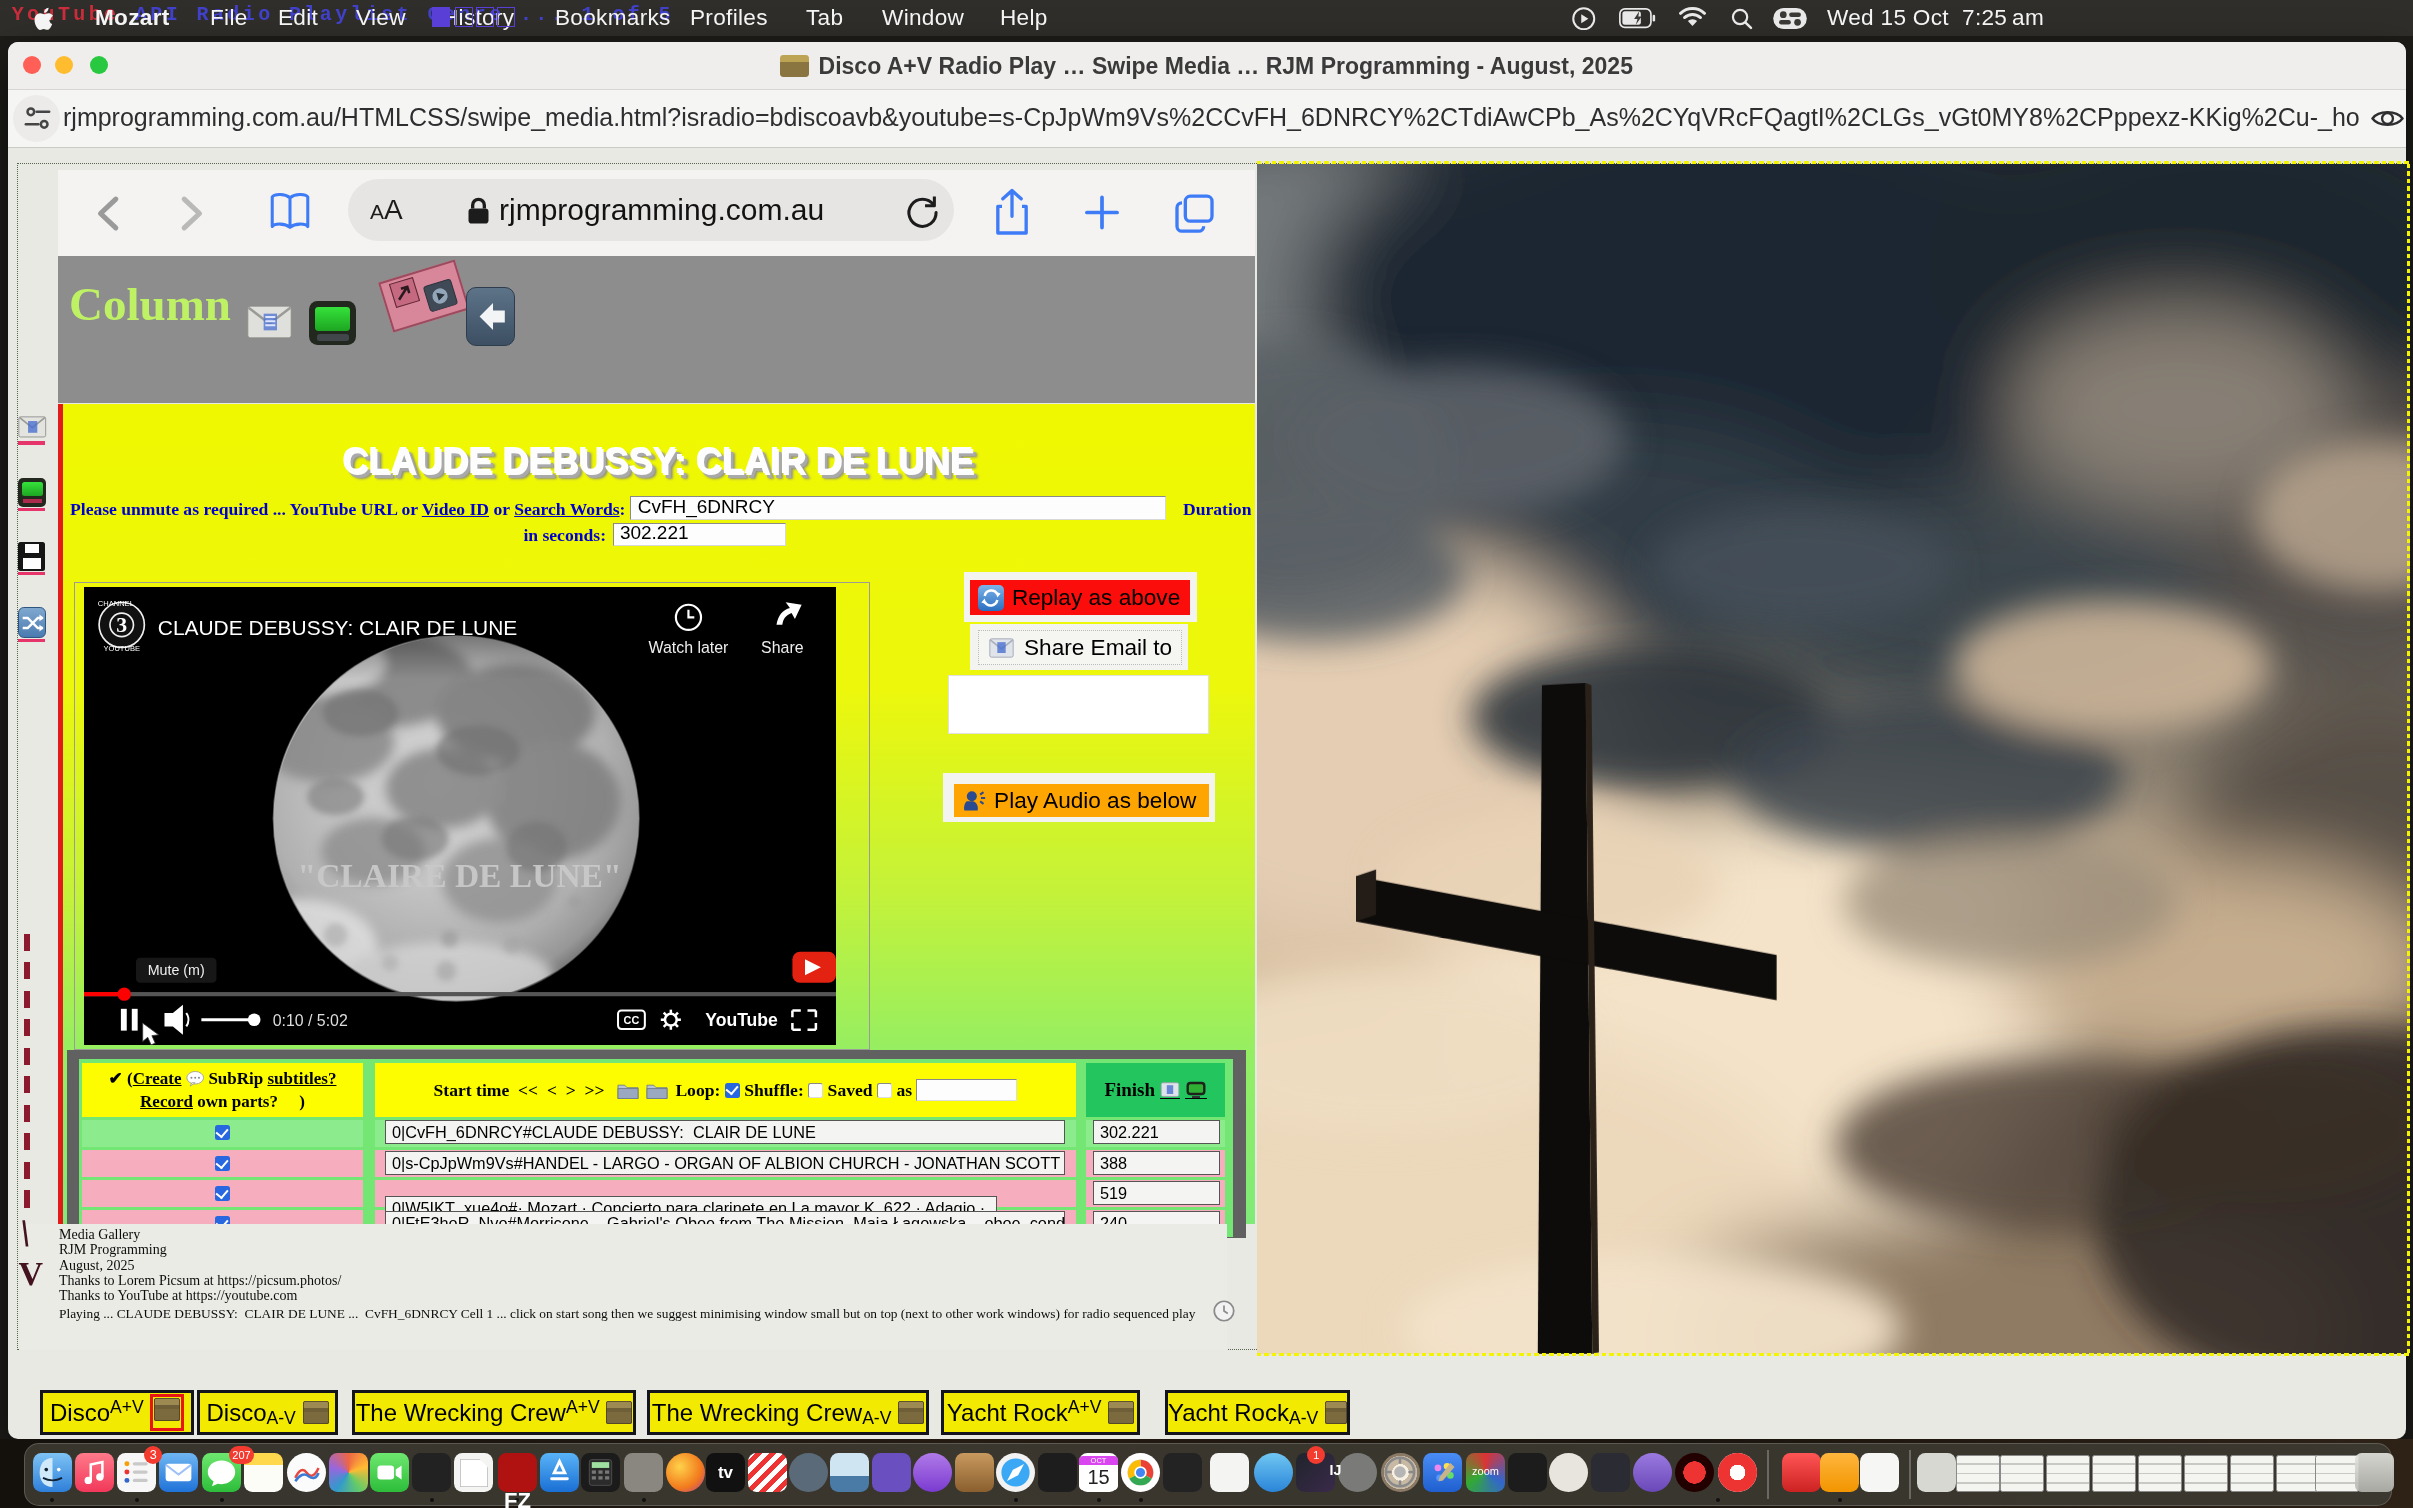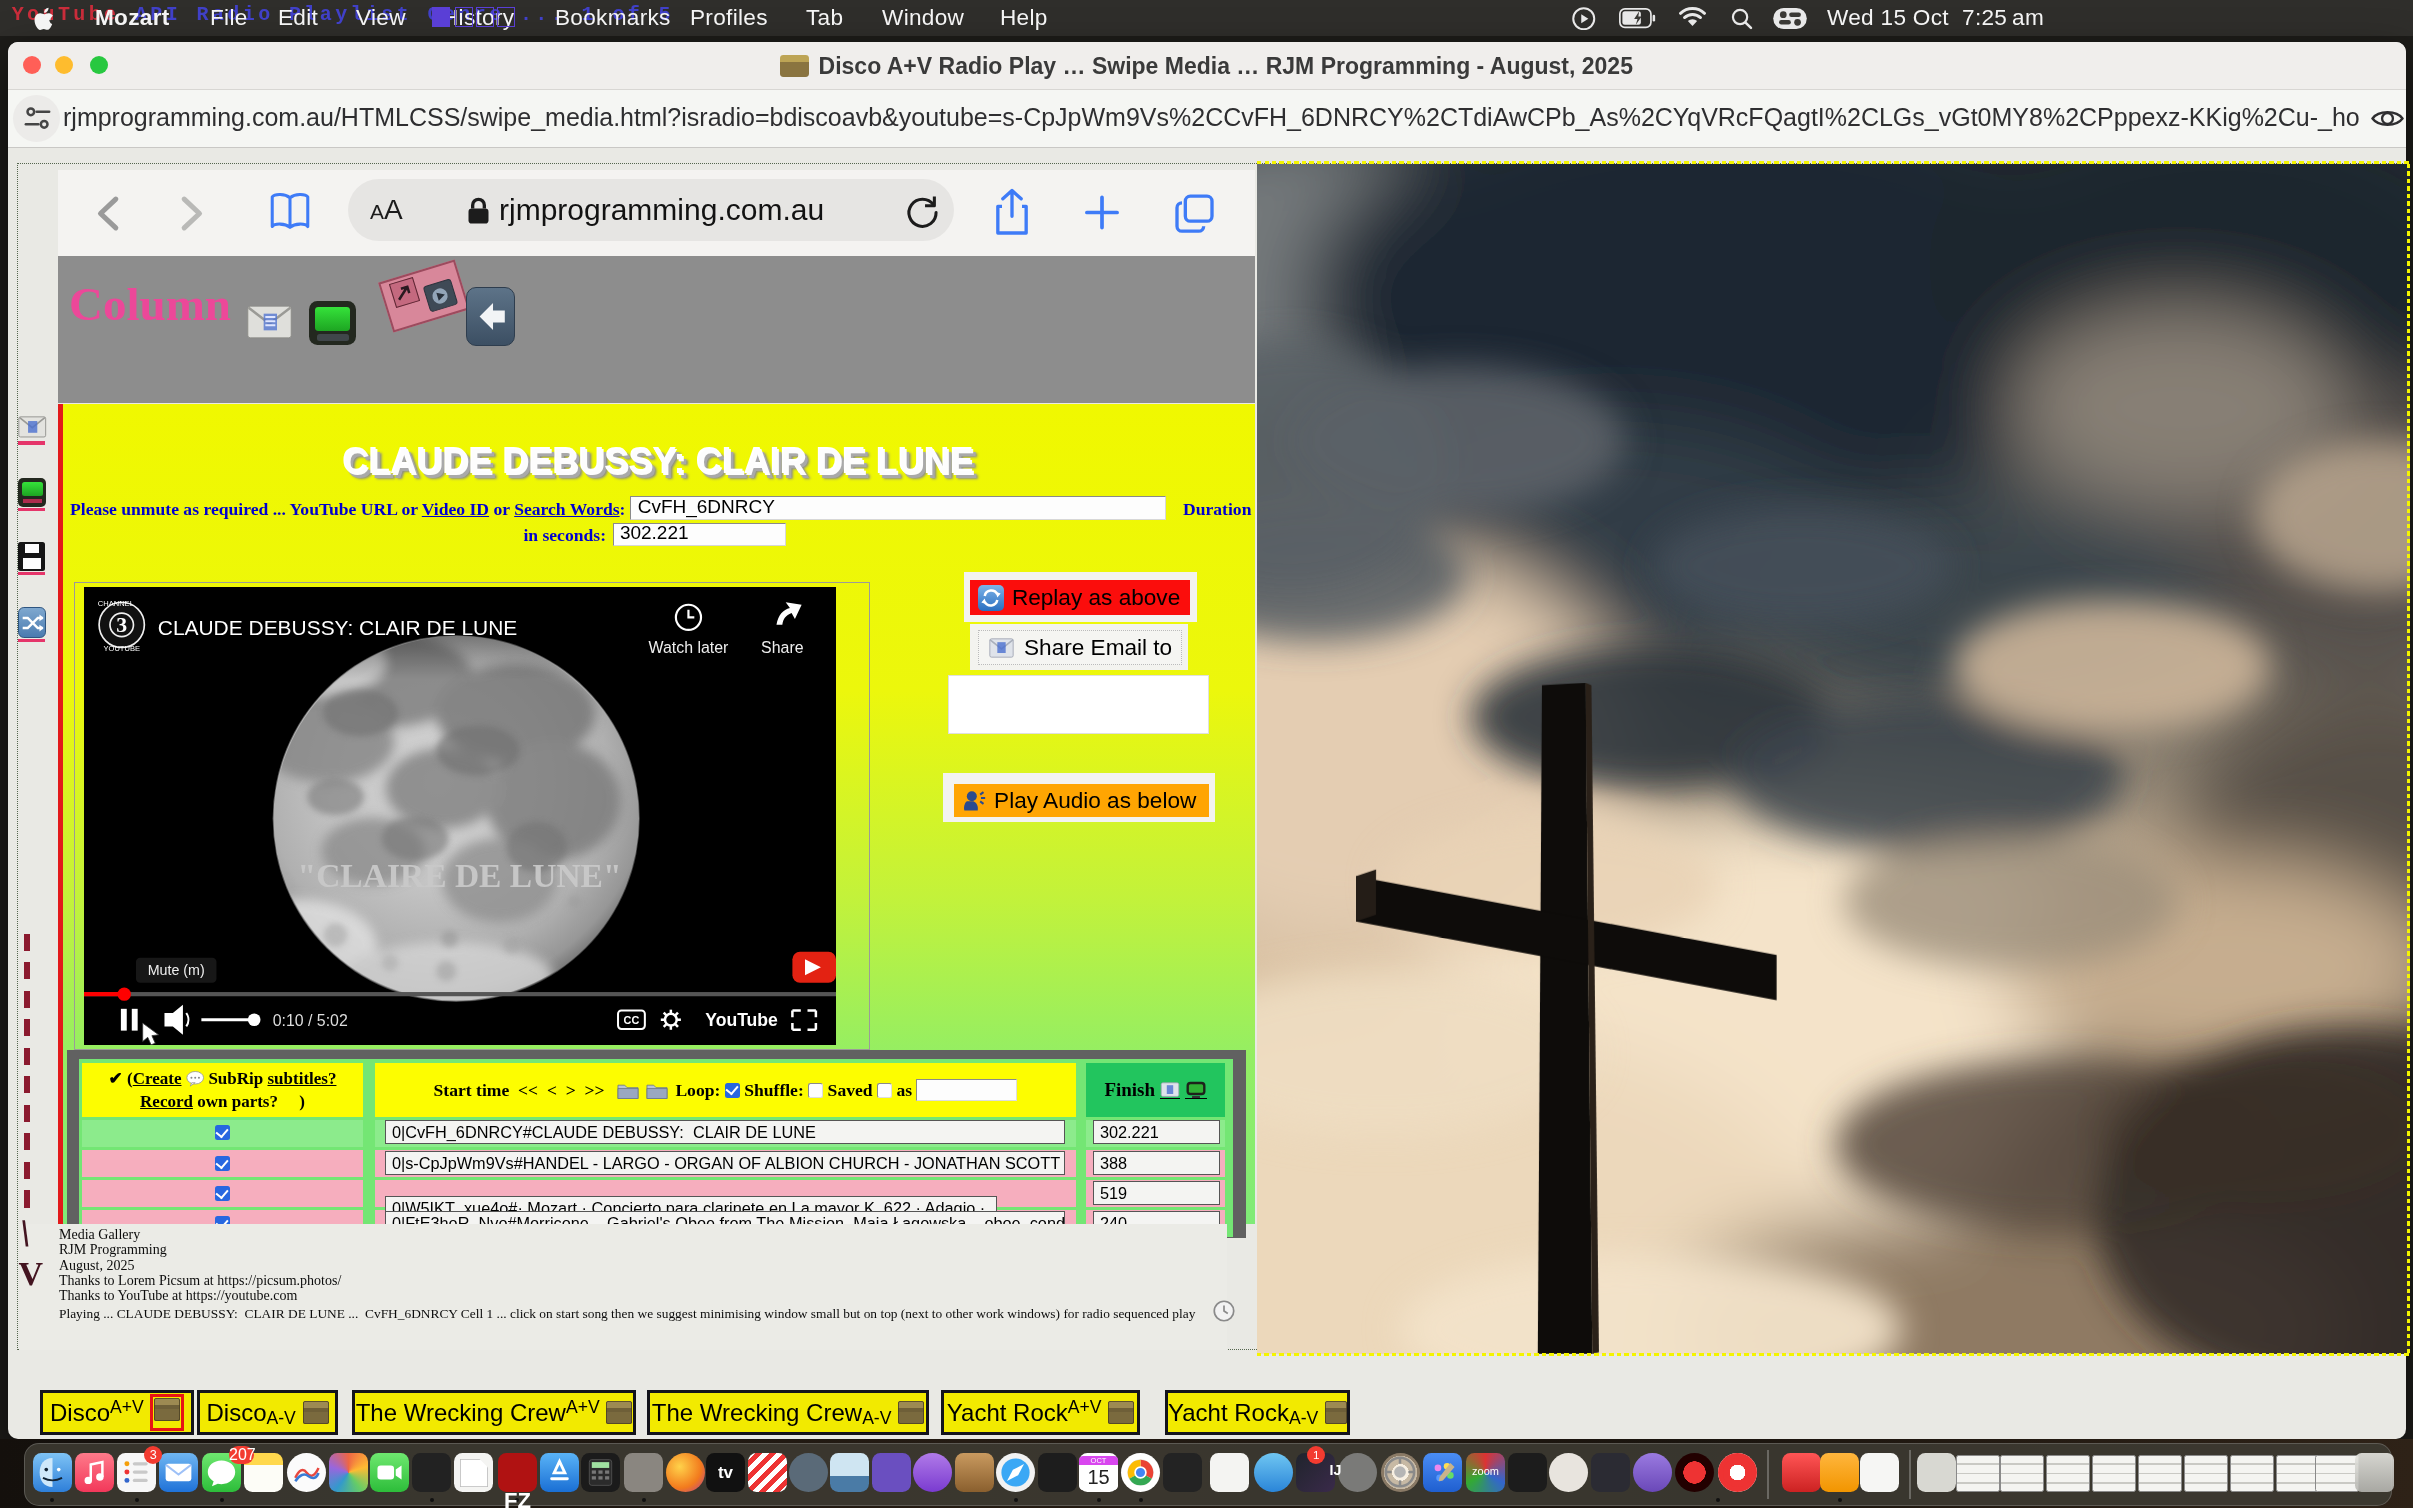--- a/index.html
+++ b/index.html
@@ -141,21 +141,21 @@
   </svg>
 <svg class="abs" style="left:1081px;top:193px;" width="42" height="39" viewBox="0 0 50 46">
     <path d="M25 5 V41 M7 23 H43" stroke="#3e7bf7" stroke-width="4.4" stroke-linecap="round"></path>
   </svg>
 <svg class="abs" style="left:1172px;top:191px;" width="45" height="42" viewBox="0 0 54 50">
     <rect x="16" y="6" width="32" height="30" rx="6" fill="none" stroke="#3e7bf7" stroke-width="4"></rect>
     <path d="M38 42 a6 6 0 0 1 -6 6 H12 a6 6 0 0 1 -6 -6 V20 a6 6 0 0 1 6 -6" fill="none" stroke="#3e7bf7" stroke-width="4"></path>
   </svg>
 
 <div class="abs" id="colbar"></div>
-<div class="abs serif" style="left:69px;top:277px;font-weight:bold;font-size:47px;color:#ec4899;z-index:2;">Column</div>
+<div class="abs serif" style="left:69px;top:277px;font-weight:bold;font-size:47px;color:#bef264;z-index:2;">Column</div>
 <svg class="abs" style="left:247px;top:305px;z-index:2;" width="45" height="34" viewBox="0 0 54 40">
     <rect x="1" y="1" width="52" height="38" rx="3" fill="#dfdfdb" stroke="#8a8a86"></rect>
     <path d="M2 3 L27 22 L52 3" fill="none" stroke="#9a9a96" stroke-width="3"></path>
     <rect x="20" y="10" width="16" height="20" fill="#4a6fd0" opacity=".75"></rect>
     <path d="M22 14 h12 M22 19 h12 M22 24 h12" stroke="#dfe6ff" stroke-width="2.4"></path>
   </svg>
 <div class="abs" style="left:309px;top:301px;width:47px;height:44px;border-radius:8.4px;background:#23281f;z-index:2;"></div>
 <div class="abs" style="left:315px;top:307px;width:35px;height:23.5px;border-radius:3.4px;background:linear-gradient(180deg,#35e23a,#1da522);z-index:3;"></div>
 <div class="abs" style="left:317px;top:334px;width:32px;height:6.7px;border-radius:2.5px;background:#40464a;z-index:3;"></div>
 <div class="abs" style="left:384px;top:270px;width:80px;height:52px;background:#d8879a;border:2.5px solid #9c4b5e;transform:rotate(-17deg);z-index:2;"></div>
@@ -559,21 +559,21 @@
     <rect x="19" y="31" width="18" height="4" rx="2" fill="#c9c9c9"></rect>
   </svg>
 <div class="abs" style="left:144px;top:1446px;width:18.4px;height:18.4px;border-radius:50%;background:#f33b30;color:#fff;font-size:12.6px;text-align:center;line-height:18.4px;z-index:11;">3</div>
 <svg class="abs" style="left:159px;top:1453px;z-index:10;" width="39" height="39" viewBox="0 0 47 47">
     <rect x="8" y="13" width="31" height="21" rx="3" fill="#fff"></rect>
     <path d="M8 14 L23.5 26 L39 14" stroke="#9ec1f7" stroke-width="2.4" fill="none"></path>
   </svg>
 <svg class="abs" style="left:202px;top:1453px;z-index:10;" width="39" height="39" viewBox="0 0 47 47">
     <path d="M23.5 9 C14 9 7 15 7 23 c0 5 3 9 7 11 l-2 6 7 -3 c1.5 .4 3 .6 4.5 .6 C33 37.6 40 31 40 23 40 15 33 9 23.5 9 Z" fill="#fff"></path>
   </svg>
-<div class="abs" style="left:229px;top:1446px;width:25px;height:18.4px;border-radius:9.2px;background:#f33b30;color:#fff;font-size:16px;text-align:center;line-height:18.4px;z-index:11;">207</div>
+<div class="abs" style="left:229px;top:1446px;width:25px;height:18.4px;border-radius:9.2px;background:#f33b30;color:#fff;font-size:11px;text-align:center;line-height:18.4px;z-index:11;">207</div>
 <svg class="abs" style="left:287px;top:1453px;z-index:10;" width="39" height="39" viewBox="0 0 47 47">
     <path d="M10 30 Q17 15 24 24 T38 18" stroke="#e8483f" stroke-width="3" fill="none"></path>
     <path d="M10 34 Q18 22 26 28 T38 24" stroke="#3a7bd5" stroke-width="3" fill="none"></path>
   </svg>
 <svg class="abs" style="left:370px;top:1453px;z-index:10;" width="39" height="39" viewBox="0 0 47 47">
     <rect x="9" y="15" width="20" height="17" rx="4" fill="#fff"></rect>
     <path d="M31 20 L38 15 V32 L31 27 Z" fill="#fff"></path>
   </svg>
 <div class="abs" style="left:460px;top:1459px;width:28px;height:28px;background:#fff;clip-path:polygon(0 0,70% 0,100% 30%,100% 100%,0 100%);z-index:10;box-shadow:inset 0 0 0 0.8px #bbb;"></div>
 <div class="abs" style="left:498px;top:1456px;z-index:10;width:39px;text-align:center;font-weight:bold;font-size:22px;color:#fff;margin-top:32px;">FZ</div>

